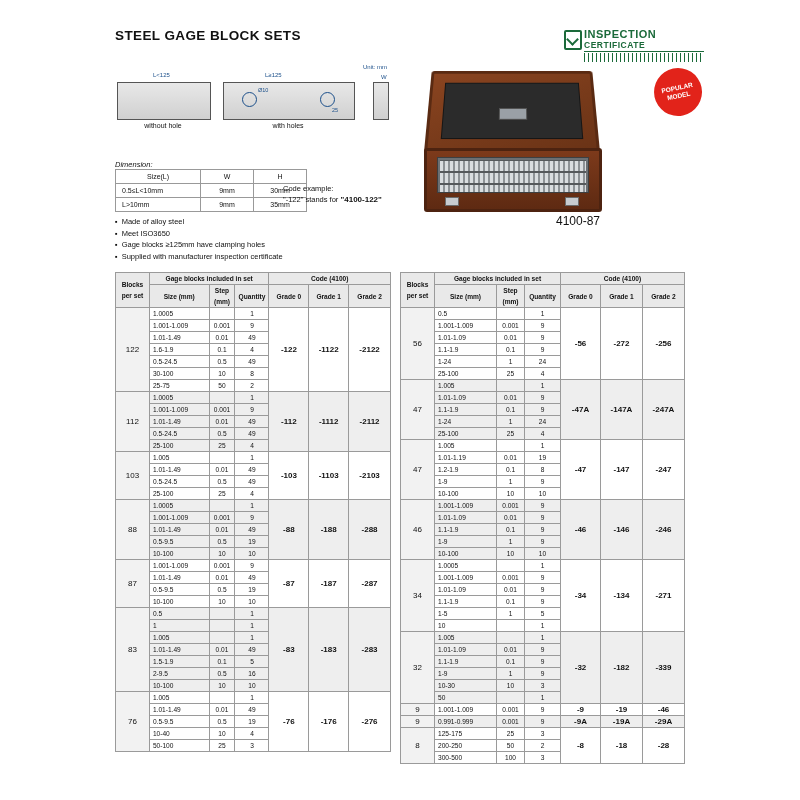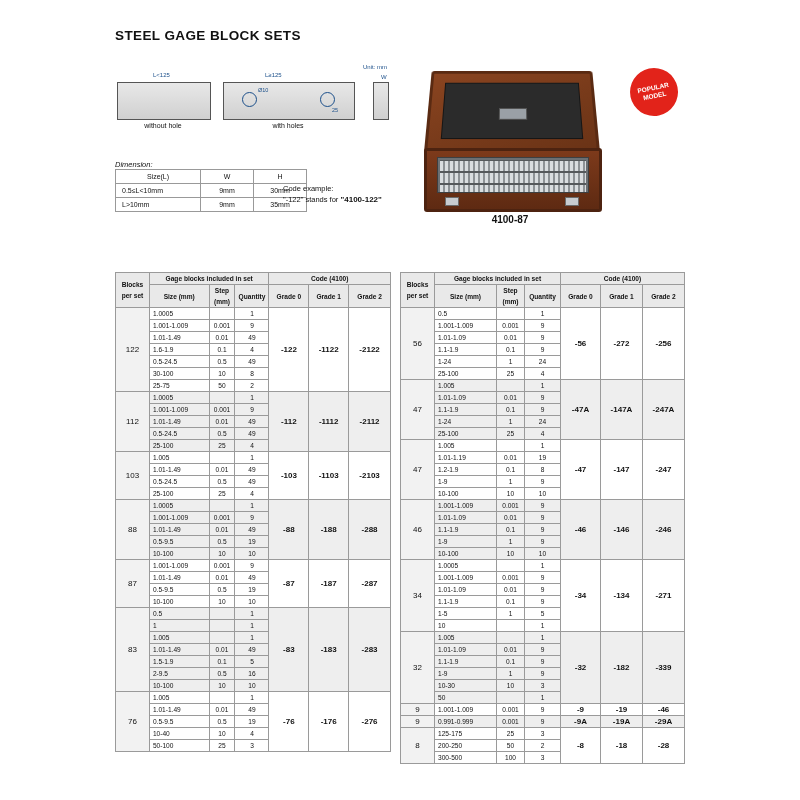--- a/index.html
+++ b/index.html
@@ -4,21 +4,21 @@
 <style>
   html,body{margin:0;padding:0;}
   body{
     width:800px;height:800px;
     background:#ffffff;
     font-family:"Liberation Sans", sans-serif;
     color:#111;
     position:relative;
     overflow:hidden;
   }
-  .page{position:relative;width:708px;height:800px;}
+  .page{position:relative;width:708px;height:800px;padding-left:24px;}
 
   
   .title{
     position:absolute;left:115px;top:28px;
     font-size:13.5px;font-weight:bold;letter-spacing:.4px;color:#111;
   }
   .cert{
     position:absolute;right:18px;top:28px;width:150px;height:36px;
   }
   .cert-box{
@@ -92,42 +92,49 @@
   .base-inner{
     position:absolute;left:10px;top:6px;right:10px;bottom:16px;
     background:#6b6f73;
     border:1px solid #3d3f41;
     overflow:hidden;
   }
   .gbrow{position:absolute;left:2px;right:2px;height:10px;
     background:repeating-linear-gradient(90deg,#d9dde0 0 3px,#8d9296 3px 5px);
     border-top:1px solid #55595c;border-bottom:1px solid #55595c;}
   .latch{position:absolute;width:12px;height:7px;background:#c8ccd0;border:1px solid #6a6a6a;}
-  .photo-cap{position:absolute;left:0;top:152px;width:180px;text-align:center;
-    font-size:10px;font-weight:bold;}
+  .photo-cap{position:absolute;left:0;top:152px;width:180px;text-align:right;
+    font-size:12px;font-weight:normal;}
 
   
   .tbl{position:absolute;border-collapse:collapse;font-size:6.6px;}
   .tbl td,.tbl th{border:1px solid #9a9a9a;padding:0 3px;height:11px;line-height:11px;}
   .tbl th{background:#e9e9e9;font-weight:bold;font-size:6.6px;}
   .hdr-bps{background:#e3e3e3;}
   .c{text-align:center;}
   .l{text-align:left;}
   .shade{background:#eeeeee;}
   .blocks-cell{font-size:8px;font-weight:normal;text-align:center;background:#f2f2f2;}
   .code-cell{font-size:8px;font-weight:bold;text-align:center;}
   .grp-top td{border-top:1.4px solid #777;}
 </style>
 </head>
 <body>
 
 <div class="page">
 
   <div class="title">STEEL GAGE BLOCK SETS</div>
 
+  <div class="cert">
+    <div class="cert-box"></div>
+    <div class="cert-t1">INSPECTION</div>
+    <div class="cert-t2">CERTIFICATE</div>
+    <div class="cert-line"></div>
+    <div class="cert-hatch"></div>
+  </div>
 
   <div class="popular">
     <span>POPULAR</span>
     <span>MODEL</span>
   </div>
 
   <div class="draw">
     <div class="dim-label" style="left:38px;top:10px;">L&lt;125</div>
     <div class="dim-label" style="left:-2px;top:36px;"></div>
     <div class="blk" style="left:2px;top:20px;width:92px;height:36px;"></div>
@@ -166,20 +173,26 @@
       <td class="c">35mm</td>
     </tr>
   </tbody>
     </table>
 
   <div class="codeex">
     <div>Code example:</div>
     <div><span>"-122" stands for </span><b>"4100-122"</b></div>
   </div>
 
+  <div class="bullets">
+    <div>Made of alloy steel</div>
+    <div>Meet ISO3650</div>
+    <div>Gage blocks ≥125mm have clamping holes</div>
+    <div>Supplied with manufacturer inspection certificate</div>
+  </div>
 
   <div class="photo">
     <div class="case-lid">
       <div class="lid-inner">
         <div class="lid-plate"></div>
       </div>
     </div>
     <div class="case-base">
       <div class="base-inner">
         <div class="gbrow" style="top:2px;"></div>

